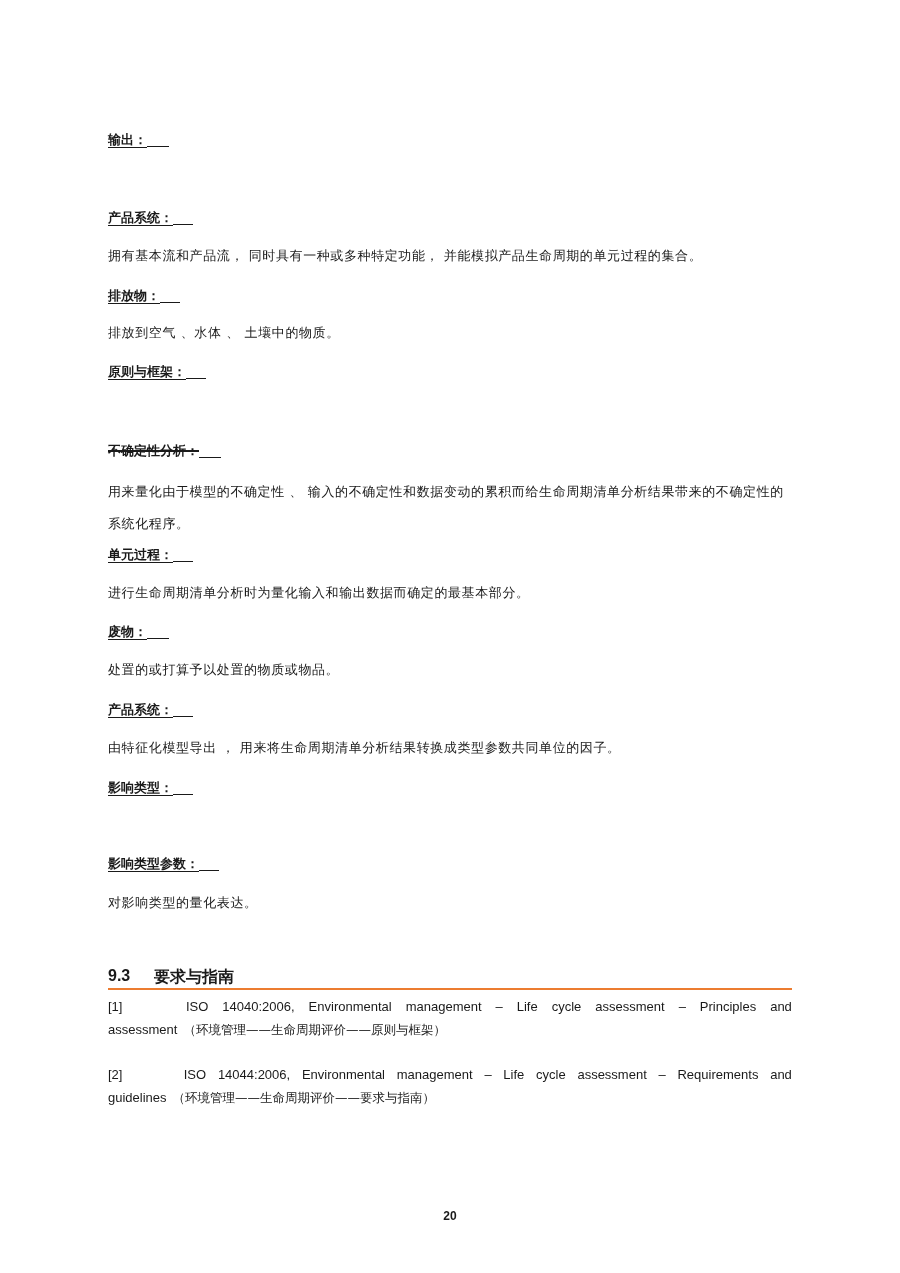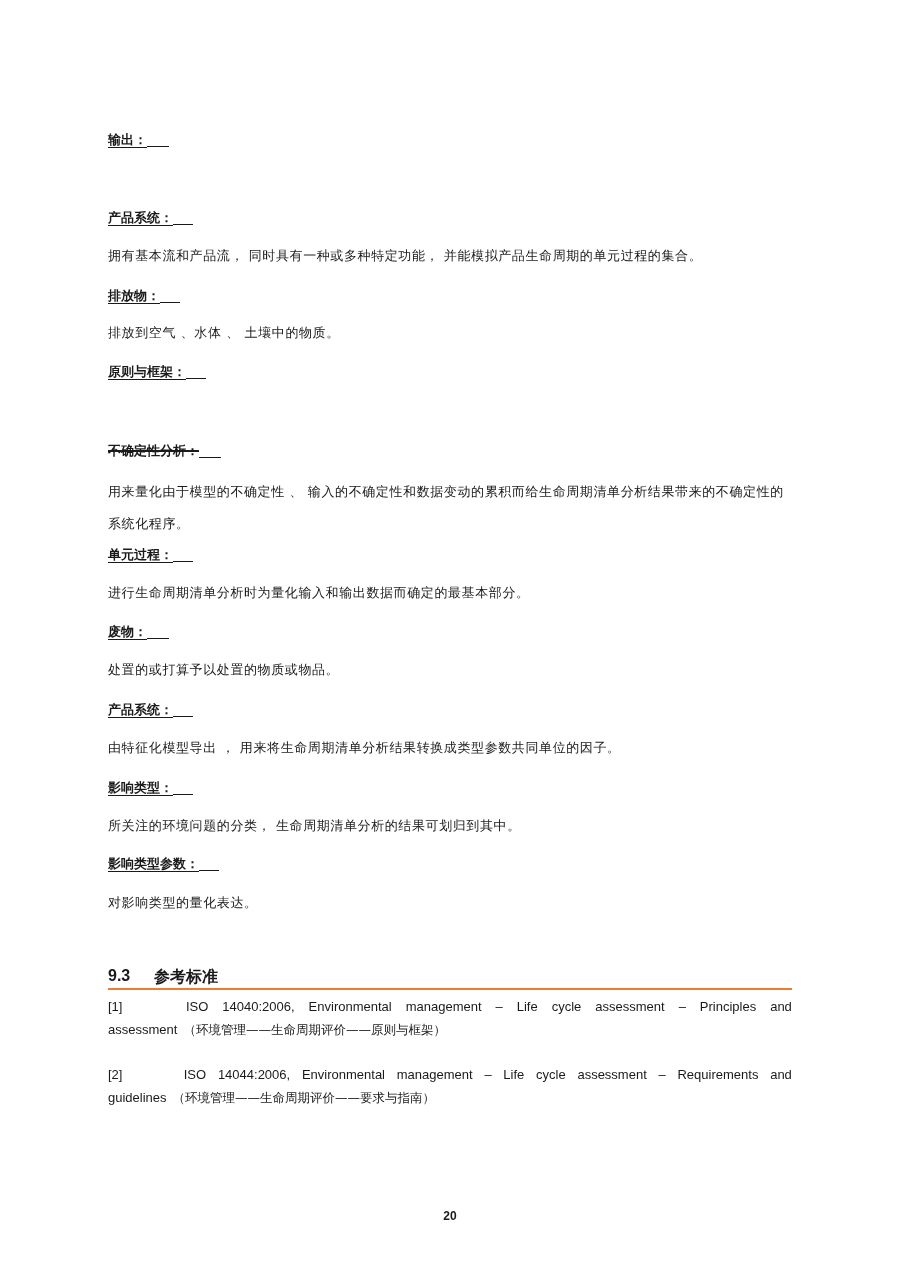--- a/index.html
+++ b/index.html
@@ -68,30 +68,29 @@
   <div class="def nowrap" style="top:654px">处置的或打算予以处置的物质或物品。</div>
 
   <div class="term" style="top:702px">
     <span class="t">产品系统：</span><span class="tail" style="width:20px"></span>
   </div>
   <div class="def nowrap" style="top:732px"> 由特征化模型导出 ， 用来将生命周期清单分析结果转换成类型参数共同单位的因子。</div>
 
   <div class="term" style="top:780px">
     <span class="t">影响类型：</span><span class="tail" style="width:20px"></span>
   </div>
-  <div class="def nowrap" style="top:810px">所关注的环境问题的分类， 生命周期清单分析的结果可划归到其中。</div>
 
   <div class="term" style="top:856px">
     <span class="t">影响类型参数：</span><span class="tail" style="width:20px"></span>
   </div>
   <div class="def nowrap" style="top:887px">对影响类型的量化表达。</div>
 
   <div class="section" style="border-bottom-color: rgb(236, 124, 48);">
     <span class="num">9.3</span>
-    <span class="title">参考标准</span>
+    <span class="title">要求与指南</span>
   </div>
 
   <div class="ref" style="top:995px">
     <div class="line1">
       <span class="idx">[1]</span>
       <span class="w">ISO</span>
       <span class="w">14040:2006,</span>
       <span class="w">Environmental</span>
       <span class="w">management</span>
       <span class="w">–</span>

